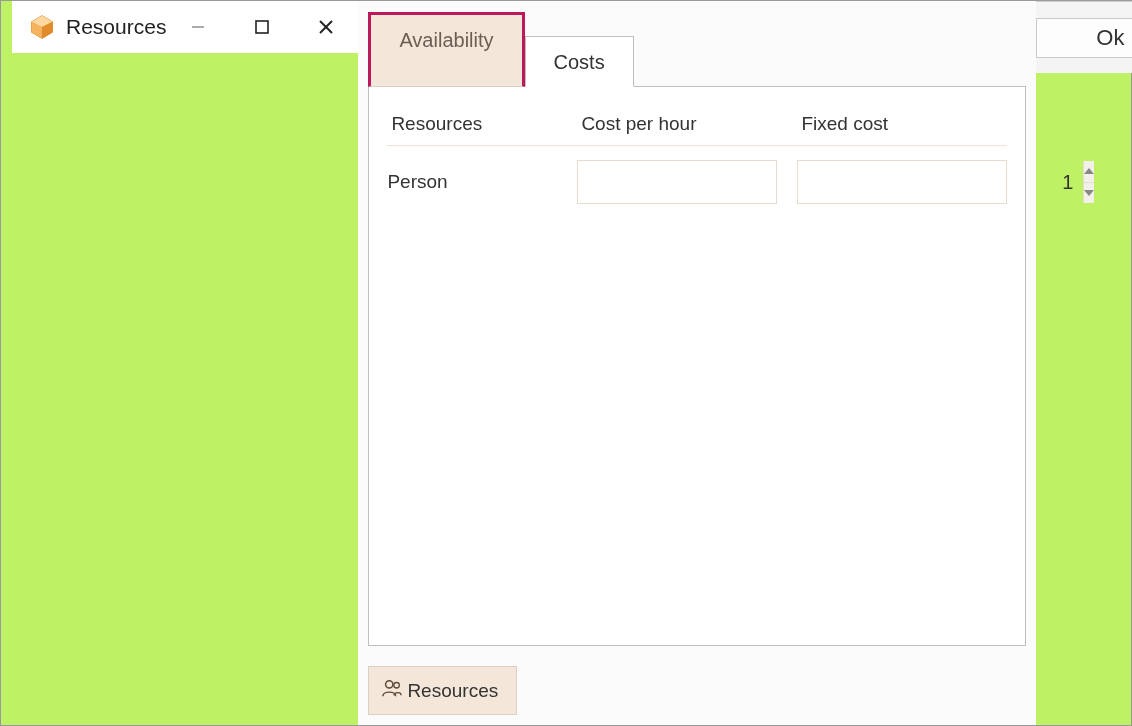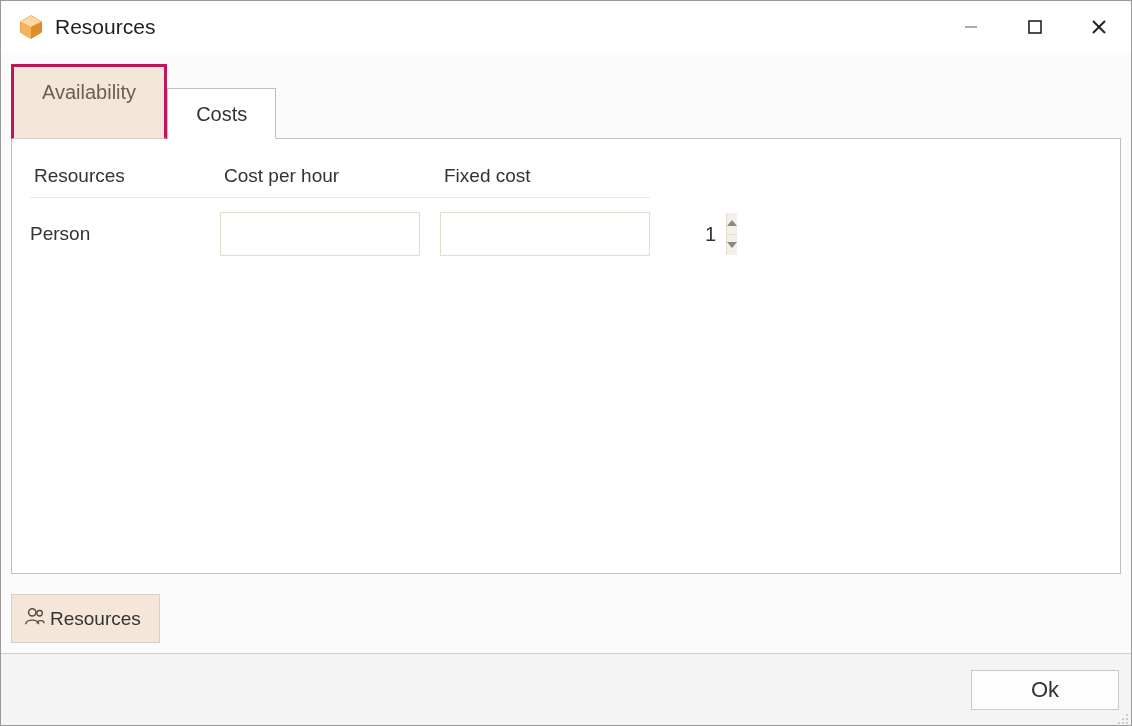--- a/index.html
+++ b/index.html
@@ -13,24 +13,25 @@
       color: #222;
       background: #f7f7f7;
       width: 1132px;
       height: 726px;
       overflow: hidden;
     }
     .window {
       width: 1132px;
       height: 726px;
       border: 1px solid #999;
-      background: #701a75;
-      display: flex;
-      flex-direction: column;
+      background: #bef264;
+      display: flex;
+      flex-direction: row;
       position: relative;
+      padding-left: 11px;
     }
     .titlebar {
       height: 52px;
       background: #ffffff;
       display: flex;
       align-items: center;
       padding-left: 16px;
     }
     .titlebar-icon {
       width: 28px;

